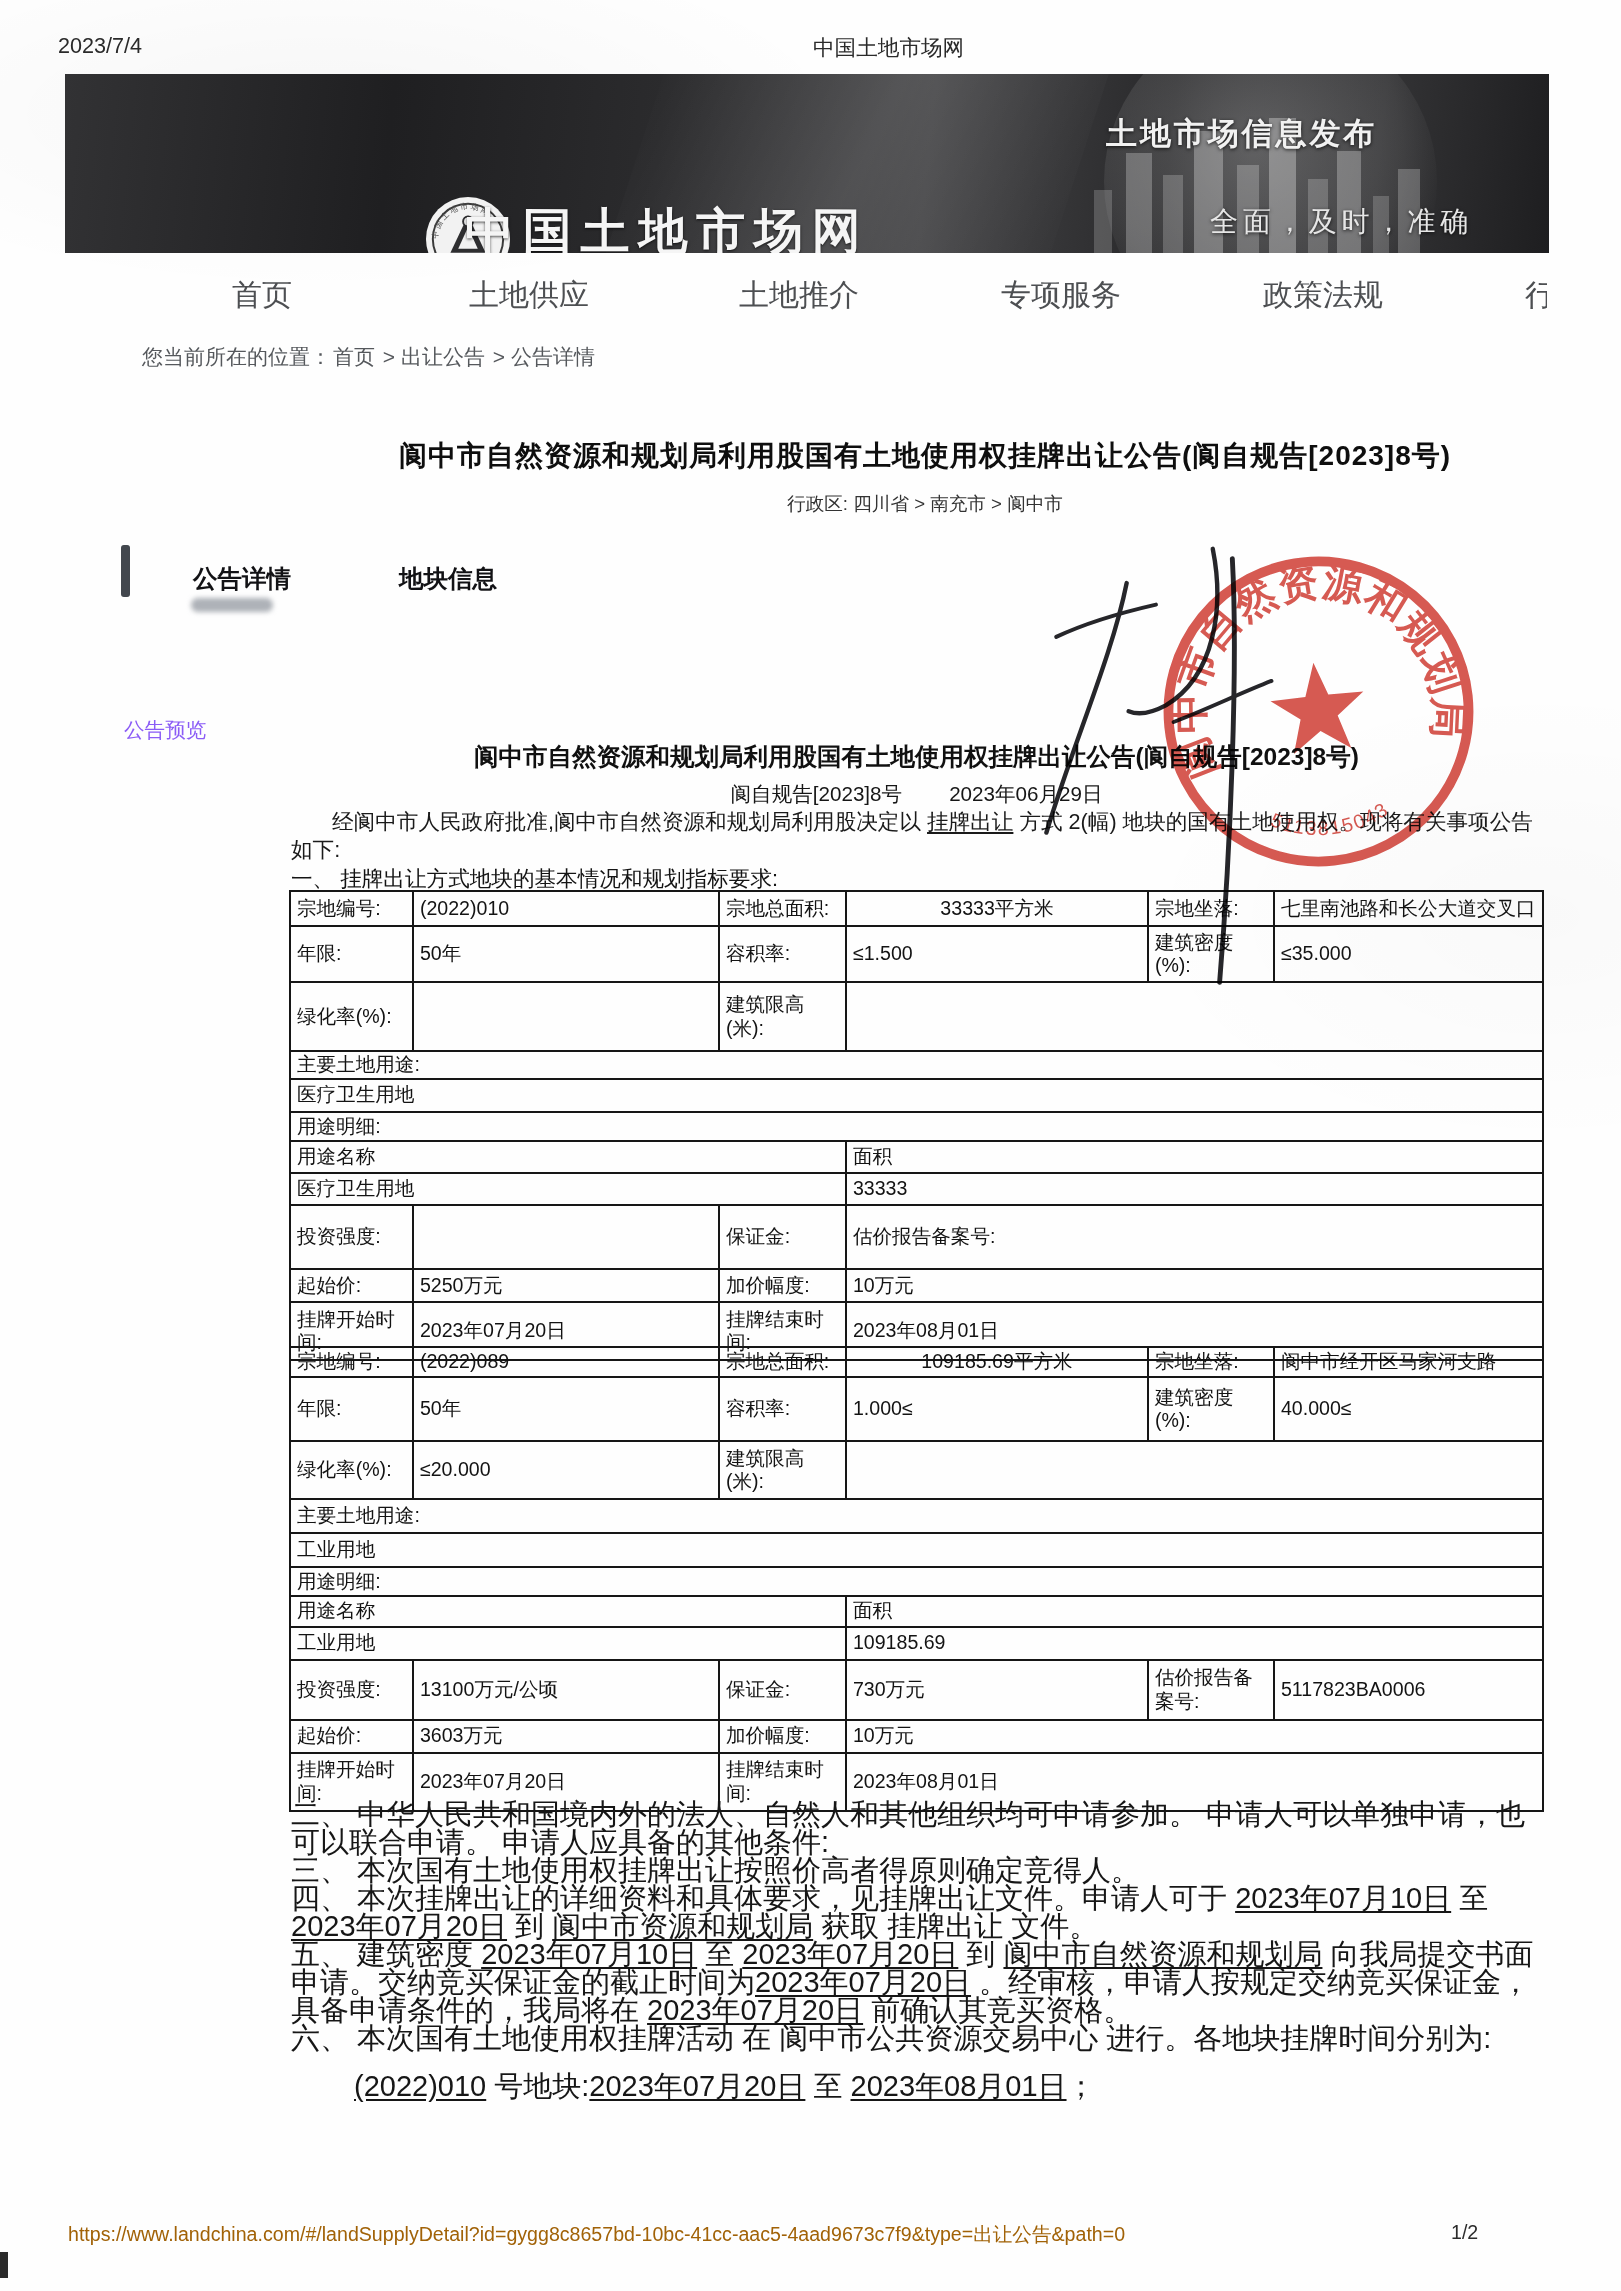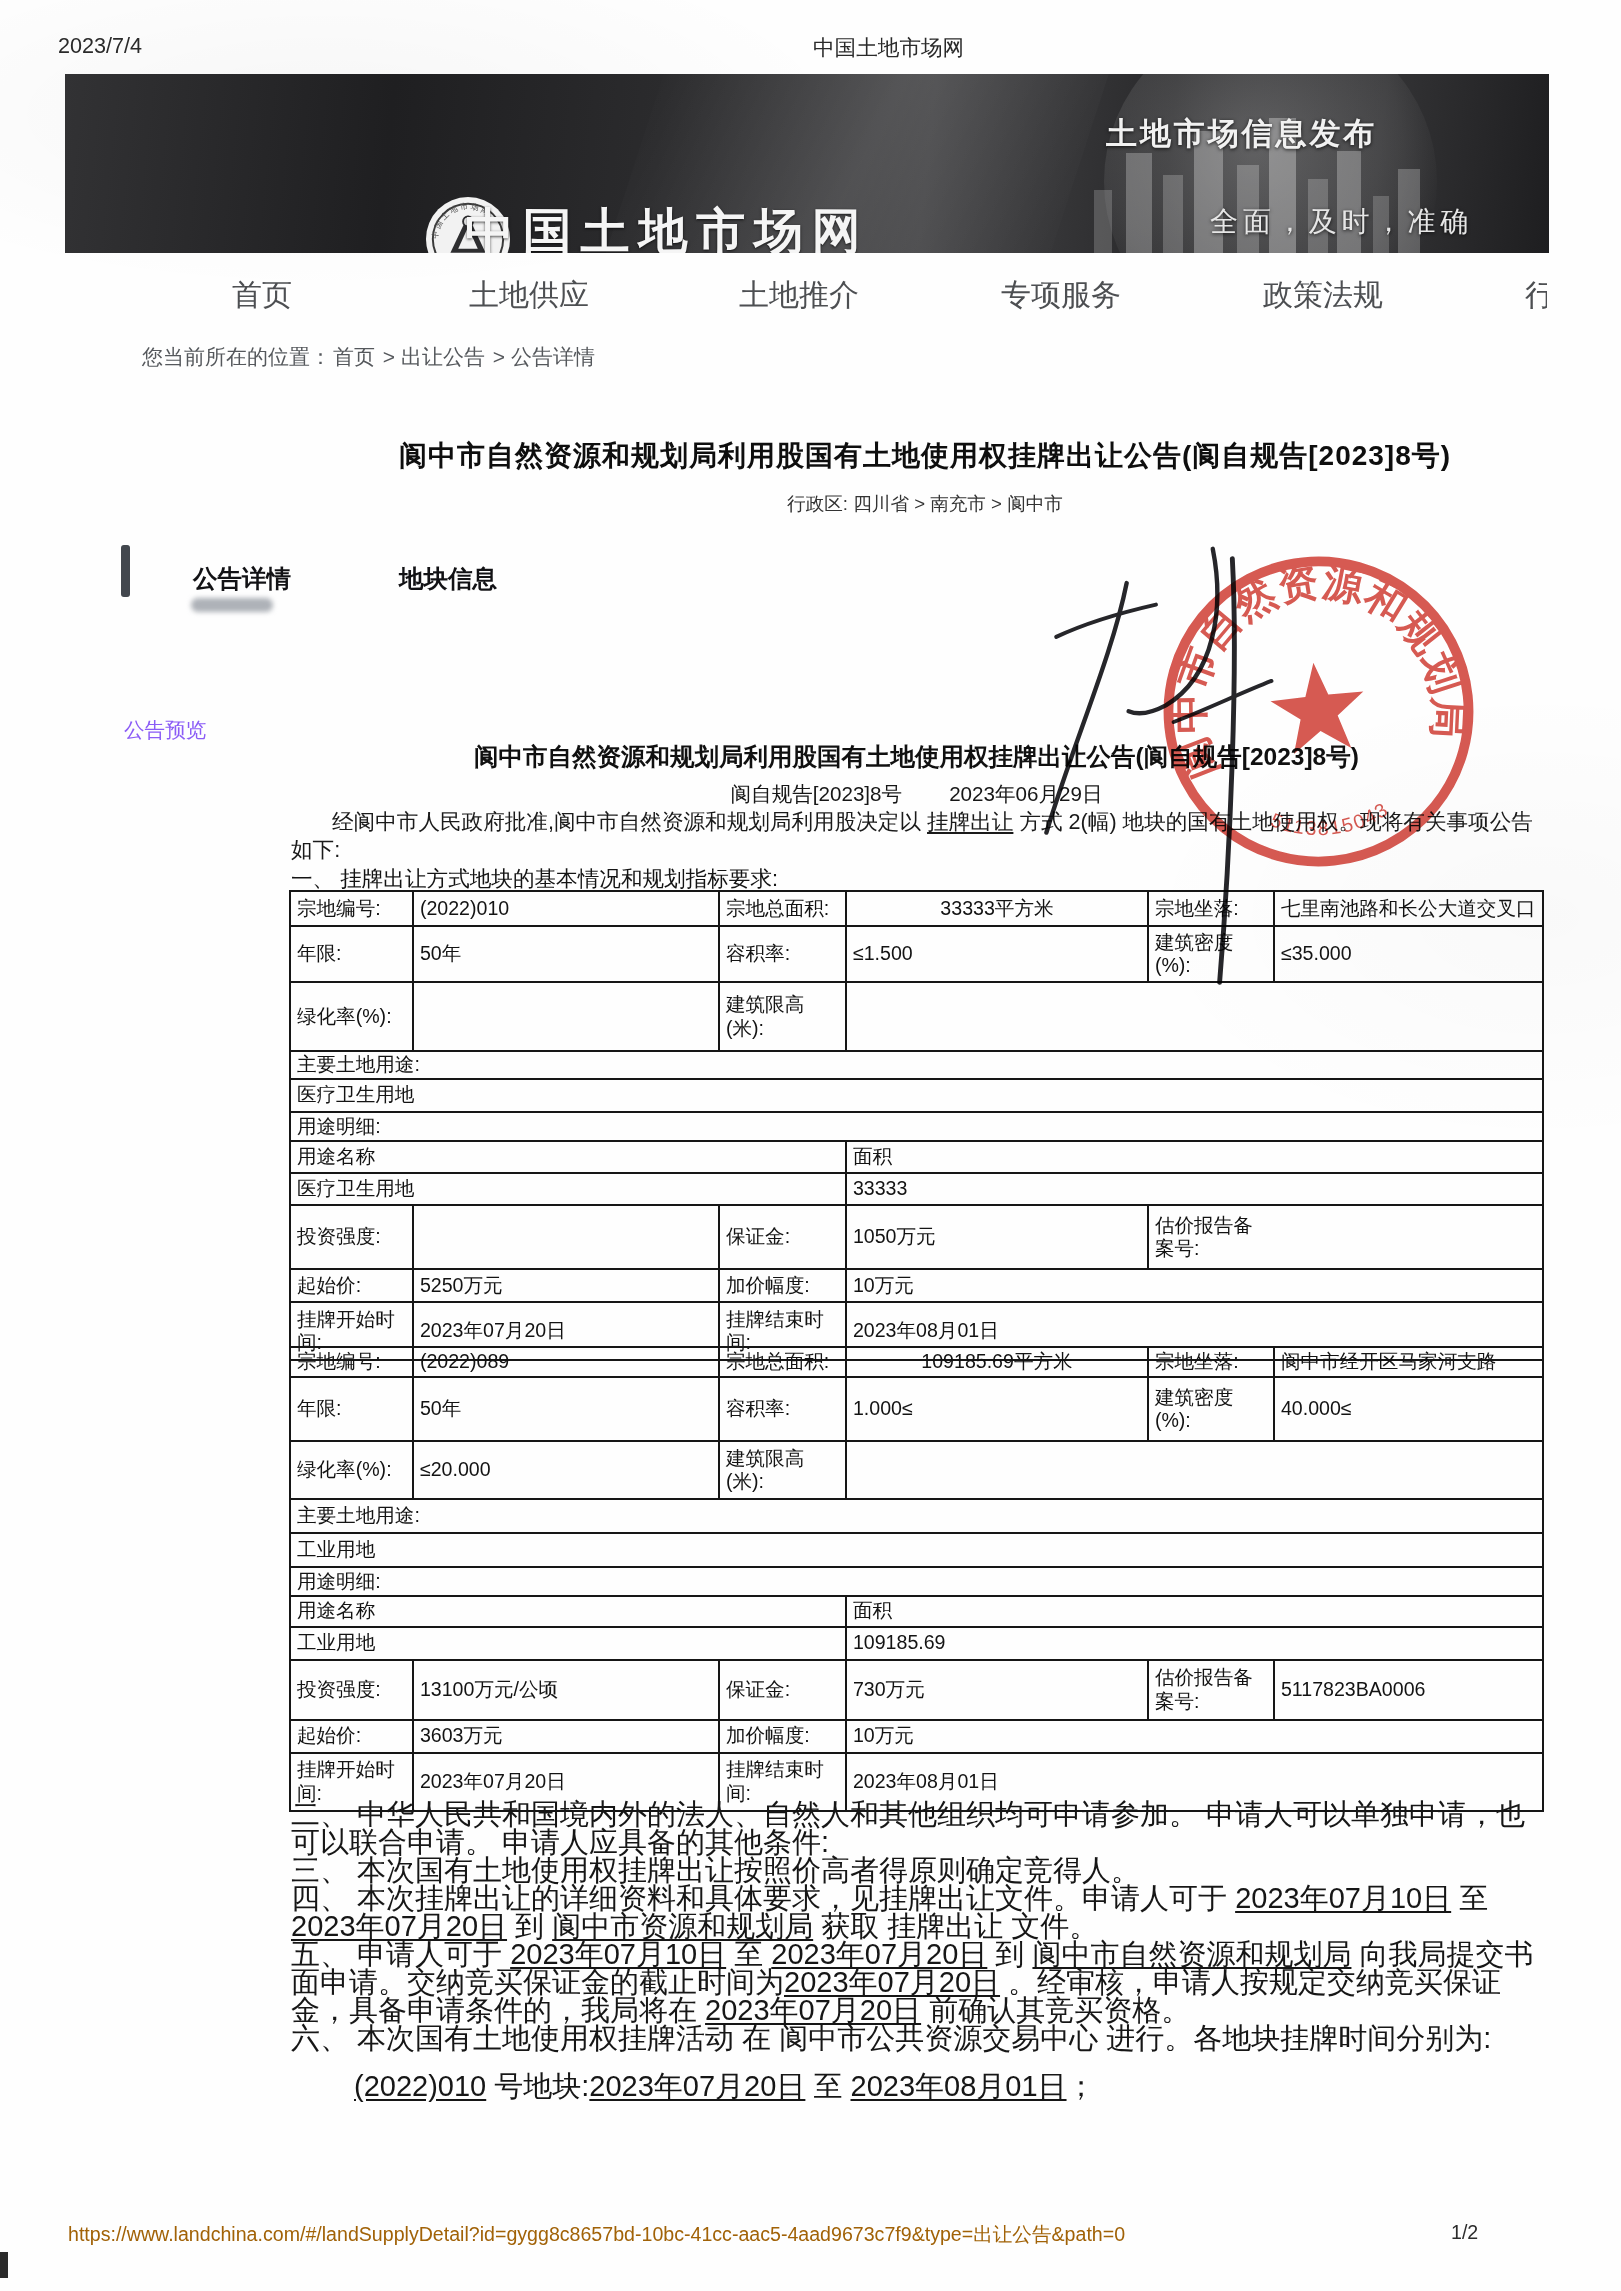--- a/index.html
+++ b/index.html
@@ -198,21 +198,20 @@
         <div class="cell" style="grid-column: span 3;">面积</div>
       </div>
       <div class="prow" style="height: 30px;">
         <div class="cell" style="grid-column: span 3;">医疗卫生用地</div>
         <div class="cell" style="grid-column: span 3;">33333</div>
       </div>
       <div class="prow" style="height: 62px;">
         <div class="cell">投资强度:</div>
         <div class="cell"></div>
         <div class="cell">保证金:</div>
-        <div class="cell">1050万元</div>
         <div class="cell">估价报告备案号:</div>
       </div>
       <div class="prow" style="height: 31px;">
         <div class="cell">起始价:</div>
         <div class="cell">5250万元</div>
         <div class="cell">加价幅度:</div>
         <div class="cell" style="grid-column: span 3;">10万元</div>
       </div>
       <div class="prow" style="height: 56px;">
         <div class="cell">挂牌开始时间:</div>
@@ -281,21 +280,21 @@
         <div class="cell">挂牌结束时间:</div>
         <div class="cell" style="grid-column: span 3;">2023年08月01日</div>
       </div>
     </div>
   </div>
 
 <div class="abs paras" id="paras">
     <p style="text-indent: 0px;"><span>二、 中华人民共和国境内外的法人、自然人和其他组织均可申请参加。 申请人可以单独申请，也可以联合申请。 申请人应具备的其他条件:</span></p>
     <p style="text-indent: 0px;"><span>三、 本次国有土地使用权挂牌出让按照价高者得原则确定竞得人。</span></p>
     <p style="text-indent: 0px;"><span>四、 本次挂牌出让的详细资料和具体要求，见挂牌出让文件。申请人可于 </span><span class="u">2023年07月10日</span><span> 至 </span><span class="u">2023年07月20日</span><span> 到 </span><span class="u">阆中市资源和规划局</span><span> 获取 挂牌出让 文件。</span></p>
-    <p style="text-indent: 0px;"><span>五、 申请人可于 </span><span class="u">2023年07月10日</span><span> 至 </span><span class="u">2023年07月20日</span><span> 到 </span><span class="u">阆中市自然资源和规划局</span><span> 向我局提交书面申请。交纳竞买保证金的截止时间为</span><span class="u">2023年07月20日</span><span> 。经审核，申请人按规定交纳竞买保证金，具备申请条件的，我局将在 </span><span class="u">2023年07月20日</span><span> 前确认其竞买资格。</span></p>
+    <p style="text-indent: 0px;"><span>五、 建筑密度 </span><span class="u">2023年07月10日</span><span> 至 </span><span class="u">2023年07月20日</span><span> 到 </span><span class="u">阆中市自然资源和规划局</span><span> 向我局提交书面申请。交纳竞买保证金的截止时间为</span><span class="u">2023年07月20日</span><span> 。经审核，申请人按规定交纳竞买保证金，具备申请条件的，我局将在 </span><span class="u">2023年07月20日</span><span> 前确认其竞买资格。</span></p>
     <p style="text-indent: 0px;"><span>六、 本次国有土地使用权挂牌活动 在 阆中市公共资源交易中心 进行。各地块挂牌时间分别为:</span></p>
     <p style="text-indent: 63px; margin-top: 20px;"><span class="u">(2022)010</span><span> 号地块:</span><span class="u">2023年07月20日</span><span> 至 </span><span class="u">2023年08月01日</span><span>；</span></p>
   </div>
 
 <div class="abs seal">
   <svg width="353" height="353" viewBox="0 0 360 360">
     <circle cx="180" cy="180" r="153" fill="none" stroke="#cf3a31" stroke-width="10"></circle>
     <polygon points="180,130 191.76,163.82 227.55,164.55 199.02,186.18 209.39,220.45 180,200 150.61,220.45 160.98,186.18 132.45,164.55 168.24,163.82" fill="#cf3a31"></polygon>
     <path id="sealArc" d="M 73,230 A 118,118 0 1 1 287,230" fill="none"></path>
     <text font-size="41" fill="#cf3a31" font-weight="bold">

